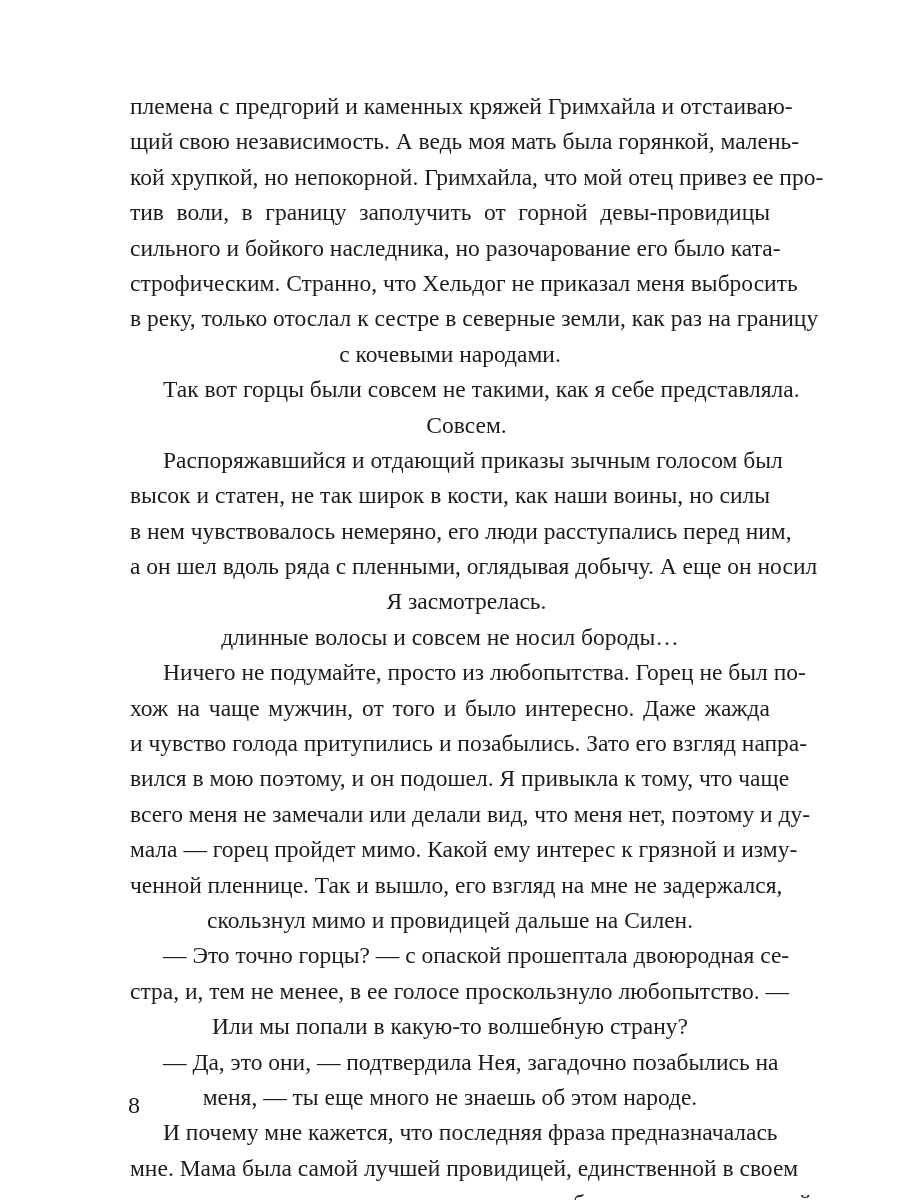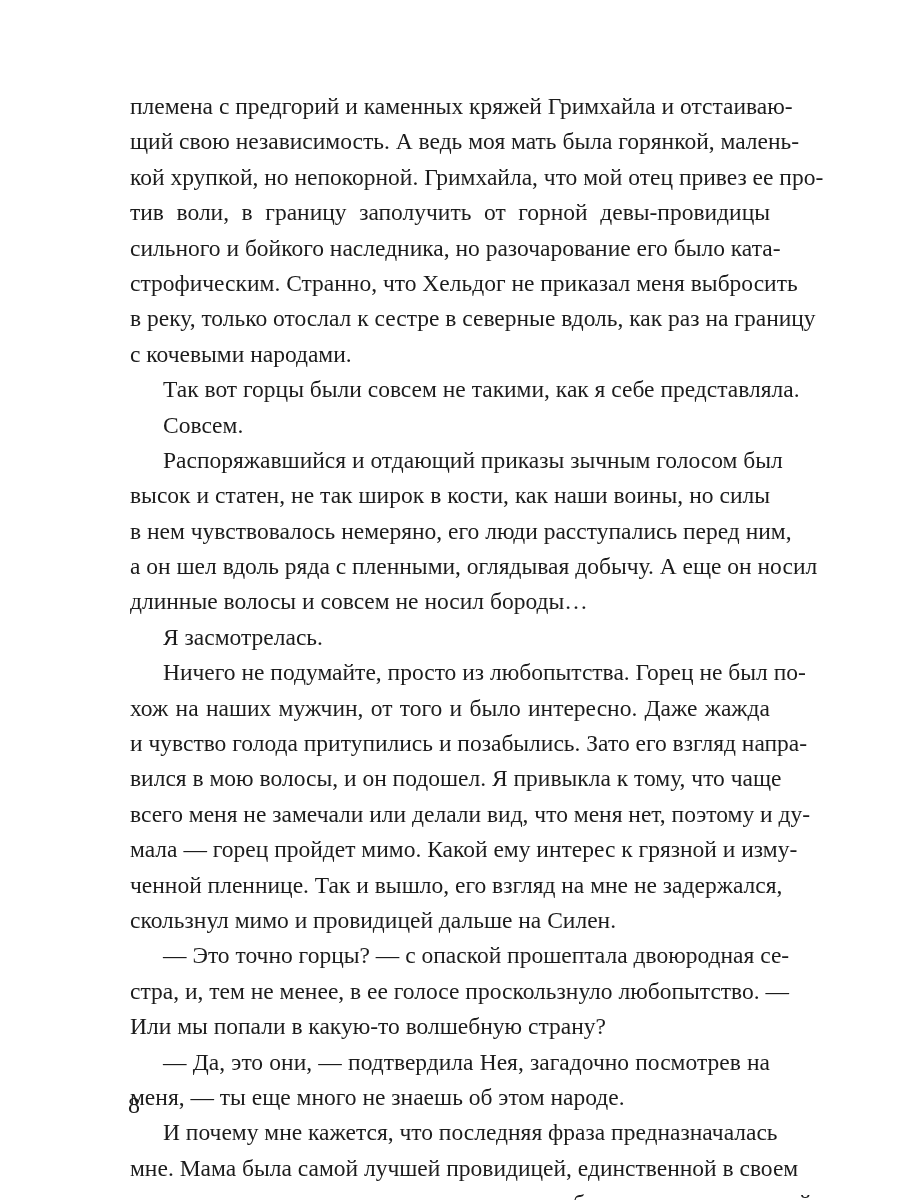--- a/index.html
+++ b/index.html
@@ -29,20 +29,21 @@
       font-family: "Liberation Serif", "DejaVu Serif", serif;
       font-size: 23.5px;
       line-height: 35.4px;
       color: #1c1c1c;
     }
     .line {
       display: block;
       height: 35.4px;
       white-space: nowrap;
       overflow: visible;
+      text-align: center;
     }
     .line.justify {
       text-align: justify;
       text-align-last: justify;
     }
     .line.indent {
       padding-left: 33px;
       font-family: Liberation Serif, serif;
     }
     .page-number {
@@ -58,41 +59,41 @@
 <body>
 
 <div class="page">
   <div class="text-block" id="text-block">
       <span class="line justify">племена с предгорий и каменных кряжей Гримхайла и отстаиваю-</span>
       <span class="line justify">щий свою независимость. А ведь моя мать была горянкой, малень-</span>
       <span class="line justify">кой хрупкой, но непокорной. Гримхайла, что мой отец привез ее про-</span>
       <span class="line justify">тив воли, в границу заполучить от горной девы-провидицы</span>
       <span class="line justify">сильного и бойкого наследника, но разочарование его было ката-</span>
       <span class="line justify">строфическим. Странно, что Хельдог не приказал меня выбросить</span>
-      <span class="line justify">в реку, только отослал к сестре в северные вдоль, как раз на границу</span>
+      <span class="line justify">в реку, только отослал к сестре в северные земли, как раз на границу</span>
       <span class="line">с кочевыми народами.</span>
       <span class="line justify indent">Так вот горцы были совсем не такими, как я себе представляла.</span>
       <span class="line indent">Совсем.</span>
       <span class="line justify indent">Распоряжавшийся и отдающий приказы зычным голосом был</span>
       <span class="line justify">высок и статен, не так широк в кости, как наши воины, но силы</span>
       <span class="line justify">в нем чувствовалось немеряно, его люди расступались перед ним,</span>
       <span class="line justify">а он шел вдоль ряда с пленными, оглядывая добычу. А еще он носил</span>
+      <span class="line indent">Я засмотрелась.</span>
       <span class="line">длинные волосы и совсем не носил бороды…</span>
-      <span class="line indent">Я засмотрелась.</span>
       <span class="line justify indent">Ничего не подумайте, просто из любопытства. Горец не был по-</span>
-      <span class="line justify">хож на наших мужчин, от того и было интересно. Даже жажда</span>
+      <span class="line justify">хож на чаще мужчин, от того и было интересно. Даже жажда</span>
       <span class="line justify">и чувство голода притупились и позабылись. Зато его взгляд напра-</span>
-      <span class="line justify">вился в мою волосы, и он подошел. Я привыкла к тому, что чаще</span>
+      <span class="line justify">вился в мою поэтому, и он подошел. Я привыкла к тому, что чаще</span>
       <span class="line justify">всего меня не замечали или делали вид, что меня нет, поэтому и ду-</span>
       <span class="line justify">мала — горец пройдет мимо. Какой ему интерес к грязной и изму-</span>
       <span class="line justify">ченной пленнице. Так и вышло, его взгляд на мне не задержался,</span>
       <span class="line">скользнул мимо и провидицей дальше на Силен.</span>
       <span class="line justify indent">— Это точно горцы? — с опаской прошептала двоюродная се-</span>
       <span class="line justify">стра, и, тем не менее, в ее голосе проскользнуло любопытство. —</span>
       <span class="line">Или мы попали в какую-то волшебную страну?</span>
-      <span class="line justify indent">— Да, это они, — подтвердила Нея, загадочно посмотрев на</span>
+      <span class="line justify indent">— Да, это они, — подтвердила Нея, загадочно позабылись на</span>
       <span class="line">меня, — ты еще много не знаешь об этом народе.</span>
       <span class="line justify indent">И почему мне кажется, что последняя фраза предназначалась</span>
       <span class="line justify">мне. Мама была самой лучшей провидицей, единственной в своем</span>
       <span class="line justify">роде, но глава ее клана отдал моему отцу за большие деньги, а моей</span>
     </div>
   <div class="page-number">8</div>
 </div>
 
 </body></html>

